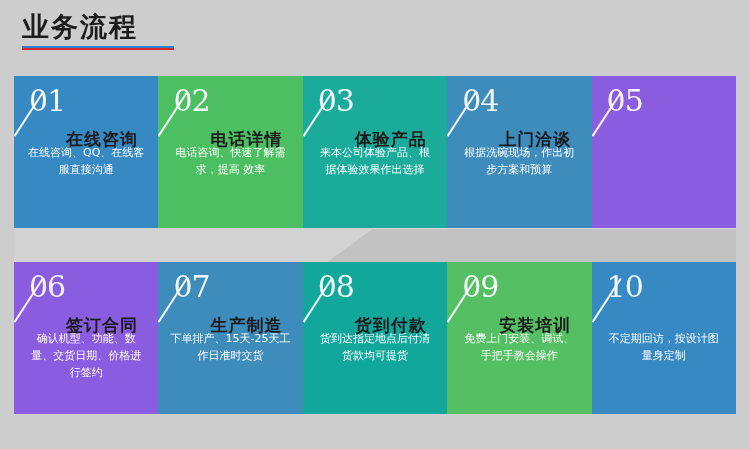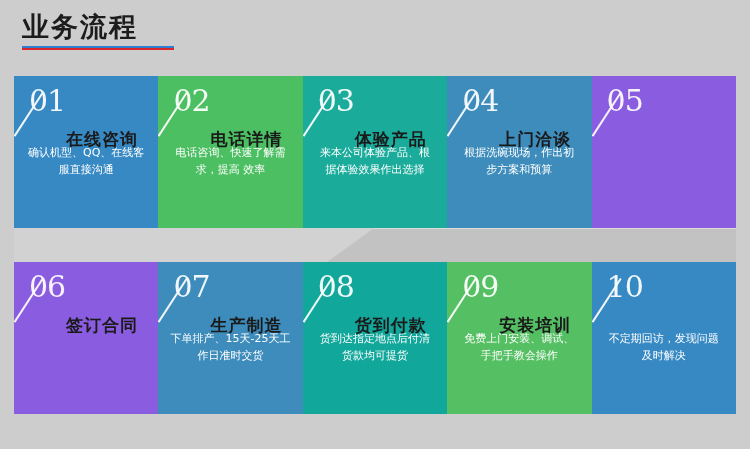--- a/index.html
+++ b/index.html
@@ -130,21 +130,21 @@
 <div id="flow-panel">
 
   <div class="flow-row">
 
     <div class="flow-card" style="background: rgb(55, 137, 196);">
       <div class="card-head">
         <div class="card-num">01</div>
         <div class="card-slash"></div>
         <div class="card-title">在线咨询</div>
       </div>
-      <div class="card-desc">确认机型、QQ、在线客服直接沟通</div>
+      <div class="card-desc">在线咨询、QQ、在线客服直接沟通</div>
     </div>
 
     <div class="flow-card" style="background: rgb(76, 191, 98);">
       <div class="card-head">
         <div class="card-num">02</div>
         <div class="card-slash"></div>
         <div class="card-title">电话详情</div>
       </div>
       <div class="card-desc">电话咨询、快速了解需求，提高 效率</div>
     </div>
@@ -182,20 +182,21 @@
   </div>
 
   <div class="flow-row">
 
     <div class="flow-card" style="background: rgb(138, 92, 224);">
       <div class="card-head">
         <div class="card-num">06</div>
         <div class="card-slash"></div>
         <div class="card-title">签订合同</div>
       </div>
+      <div class="card-desc">确认机型、功能、数量、交货日期、价格进行签约</div>
     </div>
 
     <div class="flow-card" style="background: rgb(61, 140, 187);">
       <div class="card-head">
         <div class="card-num">07</div>
         <div class="card-slash"></div>
         <div class="card-title">生产制造</div>
       </div>
       <div class="card-desc">下单排产、15天-25天工作日准时交货</div>
     </div>
@@ -216,17 +217,17 @@
         <div class="card-title">安装培训</div>
       </div>
       <div class="card-desc">免费上门安装、调试、手把手教会操作</div>
     </div>
 
     <div class="flow-card" style="background: rgb(55, 137, 196);">
       <div class="card-head">
         <div class="card-num">10</div>
         <div class="card-slash"></div>
       </div>
-      <div class="card-desc">不定期回访，发现问题及时解决</div>
+      <div class="card-desc">不定期回访，按设计图量身定制</div>
     </div>
 
   </div>
 </div>
 
 </body></html>

